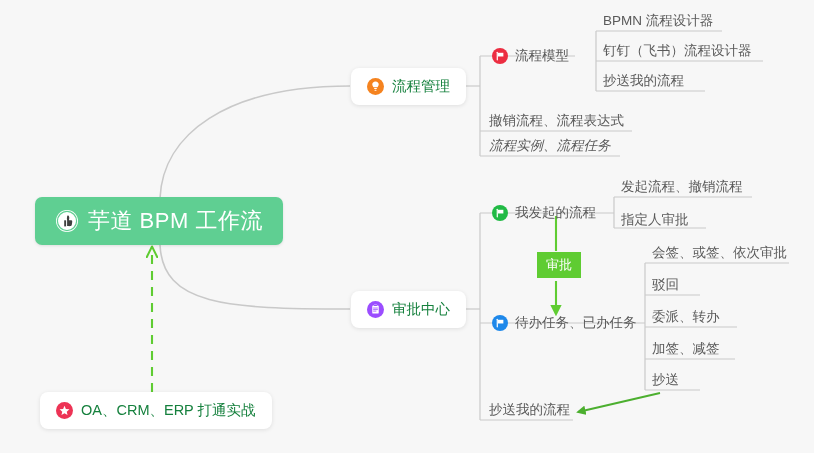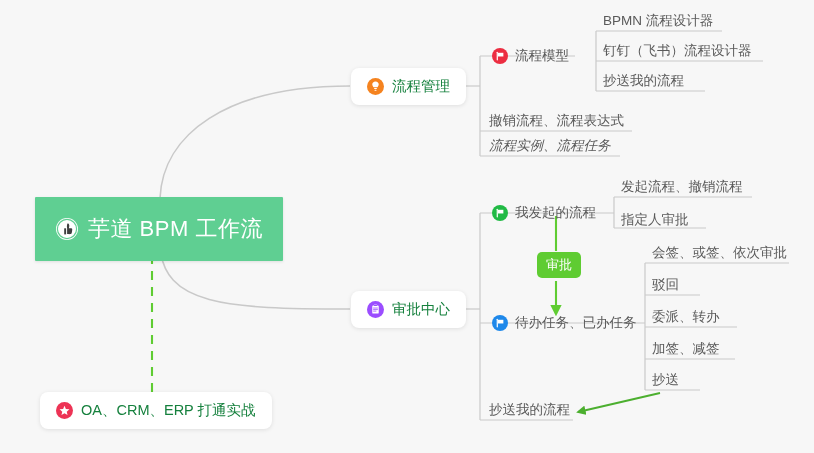--- a/index.html
+++ b/index.html
@@ -33,23 +33,23 @@
     position: absolute;
     box-sizing: border-box;
     white-space: nowrap;
     display: flex;
     align-items: center;
   }
 
   
   .root-node {
     background: #5fcf92;
-    border-radius: 1px;
+    border-radius: 7px;
     padding: 0 20px;
-    height: 64px;
+    height: 48px;
     box-shadow: 0 1px 3px rgba(0,0,0,0.10);
   }
   .root-label {
     color: #ffffff;
     font-size: 22px;
     letter-spacing: 0.5px;
     margin-left: 9px;
   }
 
   
@@ -85,21 +85,21 @@
     padding: 0;
   }
   .leaf-label {
     color: #5a5a5a;
     font-size: 13.5px;
   }
 
   
   .badge-node {
     background: #5fcc32;
-    border-radius: 5px;
+    border-radius: 0;
     height: 26px;
     padding: 0 9px;
     justify-content: center;
   }
   .badge-label {
     color: #ffffff;
     font-size: 13px;
   }
 
   

